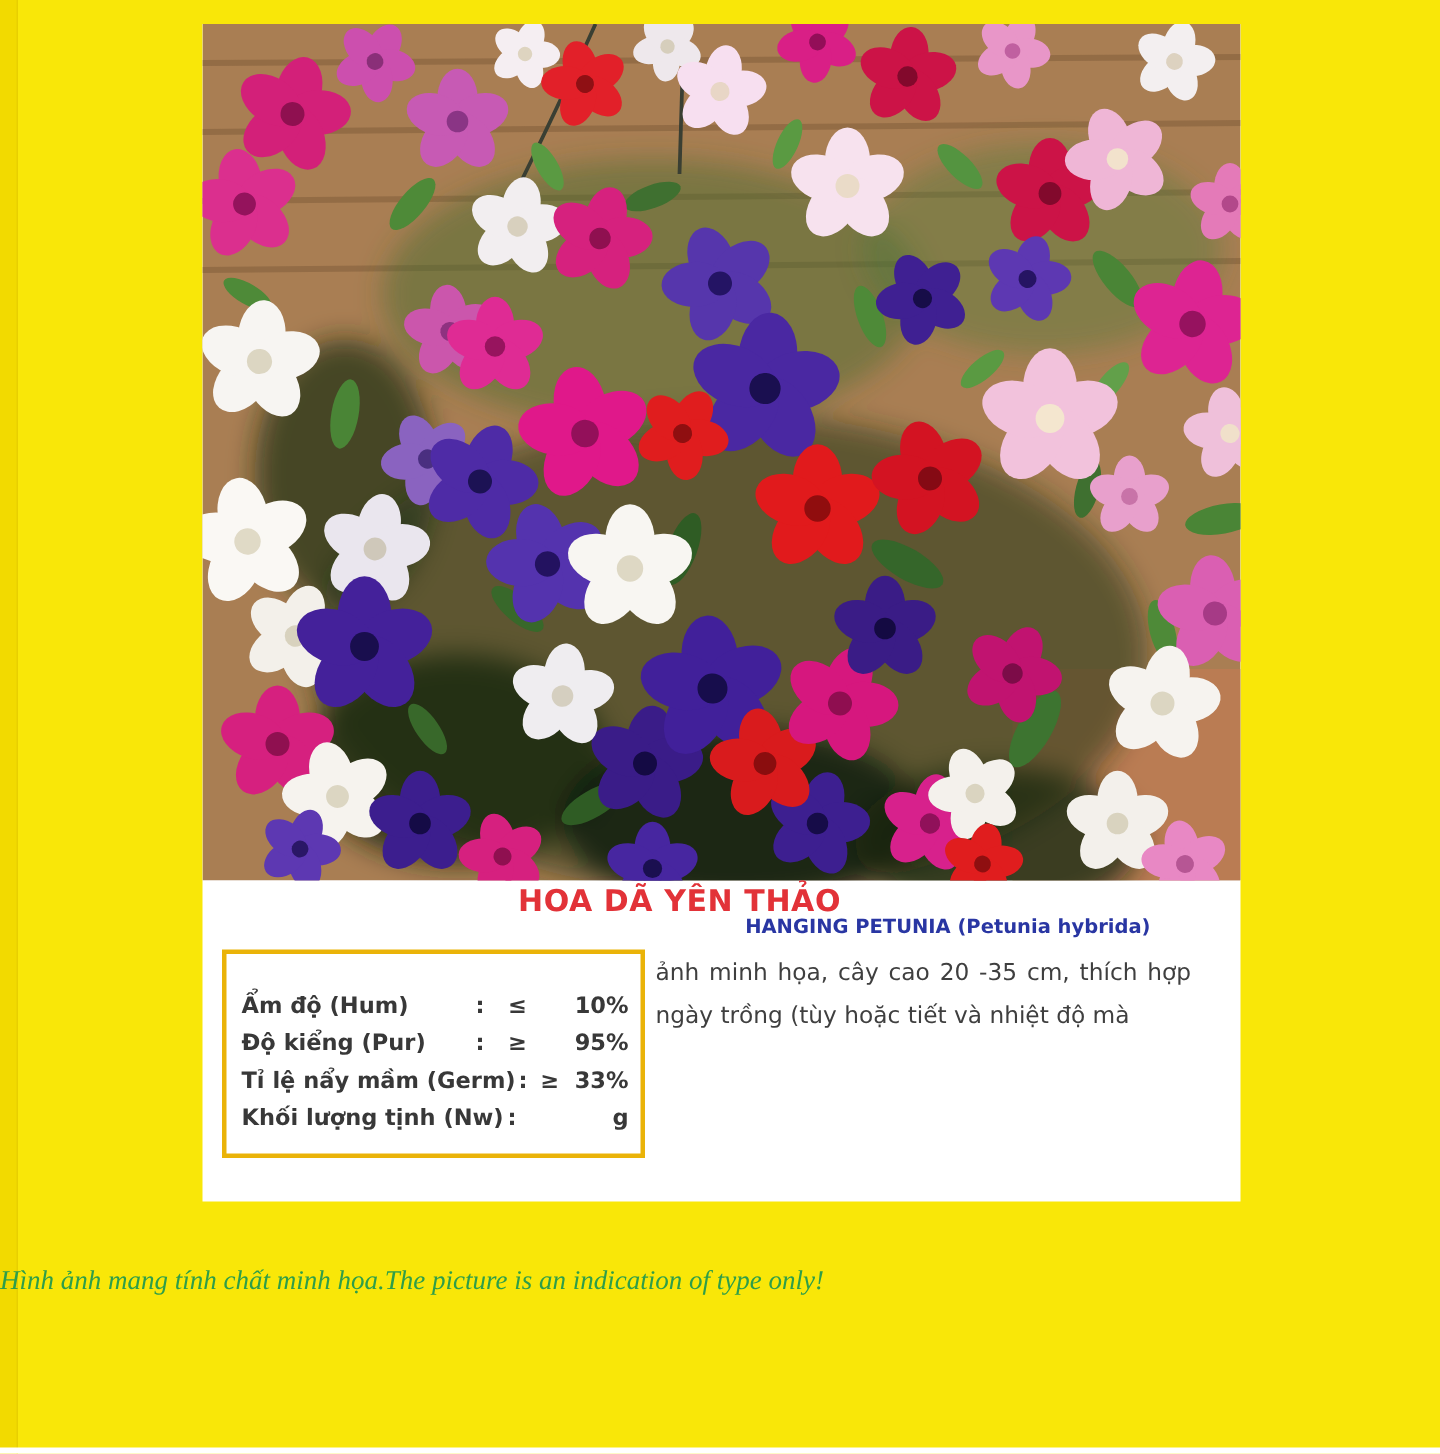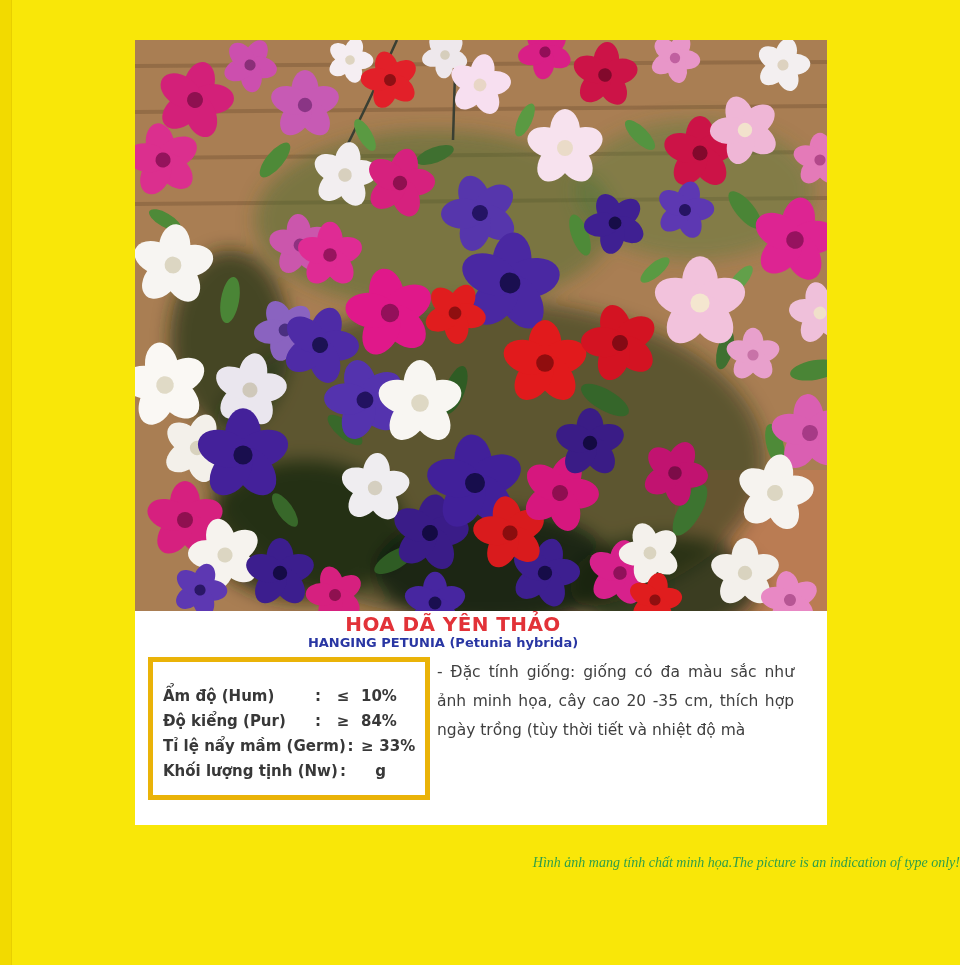--- a/index.html
+++ b/index.html
@@ -1,42 +1,42 @@
 <!DOCTYPE html>
 <html><head>
 <meta charset="utf-8">
 <style>
   html,body{margin:0;padding:0;}
   .page{position:relative;width:960px;height:969px;background:#f9e708;overflow:hidden;
         font-family:"DejaVu Sans","Liberation Sans",sans-serif;}
   .left-strip{position:absolute;left:0;top:0;width:11px;height:100%;background:#f2da00;
         border-right:1px solid #e8cf00;}
   .bottom-strip{position:absolute;left:0;bottom:0;width:100%;height:4px;background:#ffffff;}
-  .panel{position:absolute;left:135px;top:40px;width:692px;height:785px;background:#ffffff;}
+  .panel{position:absolute;left:135px;top:16px;width:692px;height:785px;background:#ffffff;}
   .photo{display:block;width:692px;height:571px;}
   .title{margin-top:3px;text-align:center;padding-right:56px;color:#e23238;
          font-weight:bold;font-size:20px;letter-spacing:0.4px;line-height:21px;}
-  .subtitle{margin-top:1px;text-align:center;padding-right:76px;color:#2936a3;
+  .subtitle{margin-top:1px;text-align:right;padding-right:60px;color:#2936a3;
          font-weight:bold;font-size:13px;line-height:14px;}
   .content{display:flex;margin:7px 0 0 13px;}
-  .spec-box{width:282px;box-sizing:border-box;border:5px solid #eab308;
+  .spec-box{width:282px;box-sizing:border-box;border:3px solid #eab308;
             padding:21px 8px 12px 10px;}
   .spec-row{display:flex;align-items:center;height:25px;font-weight:bold;
             font-size:15px;color:#383838;white-space:nowrap;}
   .spec-label{flex:1;}
   .spec-colon{width:14px;text-align:center;}
   .spec-op{width:36px;text-align:center;}
-  .spec-val{width:56px;text-align:left;}
+  .spec-val{width:56px;text-align:right;}
   .desc{width:357px;margin-left:7px;padding-top:1px;font-size:15.5px;
         color:#3f3f3f;line-height:29px;}
   .desc-line{text-align:justify;text-align-last:justify;}
   .desc-line:last-child{text-align-last:left;}
-  .footer-note{position:absolute;left:0;top:843px;width:100%;text-align:right;
+  .footer-note{position:absolute;left:0;top:843px;width:100%;text-align:left;
         font-family:"Liberation Serif","DejaVu Serif",serif;font-style:italic;
-        font-size:14px;color:#2e9e49;margin-top:12px;}
+        font-size:18px;color:#2e9e49;}
 </style>
 </head>
 <body>
 
 <div class="page">
   <div class="left-strip"></div>
 
   <div class="panel">
 
     <svg class="photo" viewBox="0 0 692 571" preserveAspectRatio="none" aria-hidden="true">
@@ -358,40 +358,39 @@
         <div class="spec-row">
           <span class="spec-label">Ẩm độ (Hum)</span>
           <span class="spec-colon">:</span>
           <span class="spec-op">≤</span>
           <span class="spec-val">10%</span>
         </div>
         <div class="spec-row">
           <span class="spec-label">Độ kiểng (Pur)</span>
           <span class="spec-colon">:</span>
           <span class="spec-op">≥</span>
-          <span class="spec-val">84%</span>
+          <span class="spec-val">95%</span>
         </div>
         <div class="spec-row">
           <span class="spec-label">Tỉ lệ nẩy mầm (Germ)</span>
           <span class="spec-colon">:</span>
           <span class="spec-op">≥</span>
           <span class="spec-val">33%</span>
         </div>
         <div class="spec-row">
           <span class="spec-label">Khối lượng tịnh (Nw)</span>
           <span class="spec-colon">:</span>
           <span class="spec-op"></span>
           <span class="spec-val">g</span>
         </div>
       </div>
 
       <div class="desc">
-        <div class="desc-line">- Đặc tính giống:  giống có đa màu sắc như</div>
         <div class="desc-line">ảnh minh họa, cây cao 20 -35 cm, thích hợp</div>
-        <div class="desc-line">ngày trồng (tùy thời tiết và nhiệt độ mà</div>
+        <div class="desc-line">ngày trồng (tùy hoặc tiết và nhiệt độ mà</div>
       </div>
     </div>
   </div>
 
   <div class="footer-note">Hình ảnh mang tính chất minh họa.The picture is an indication of type only!</div>
 
   <div class="bottom-strip"></div>
 </div>
 
 </body></html>

